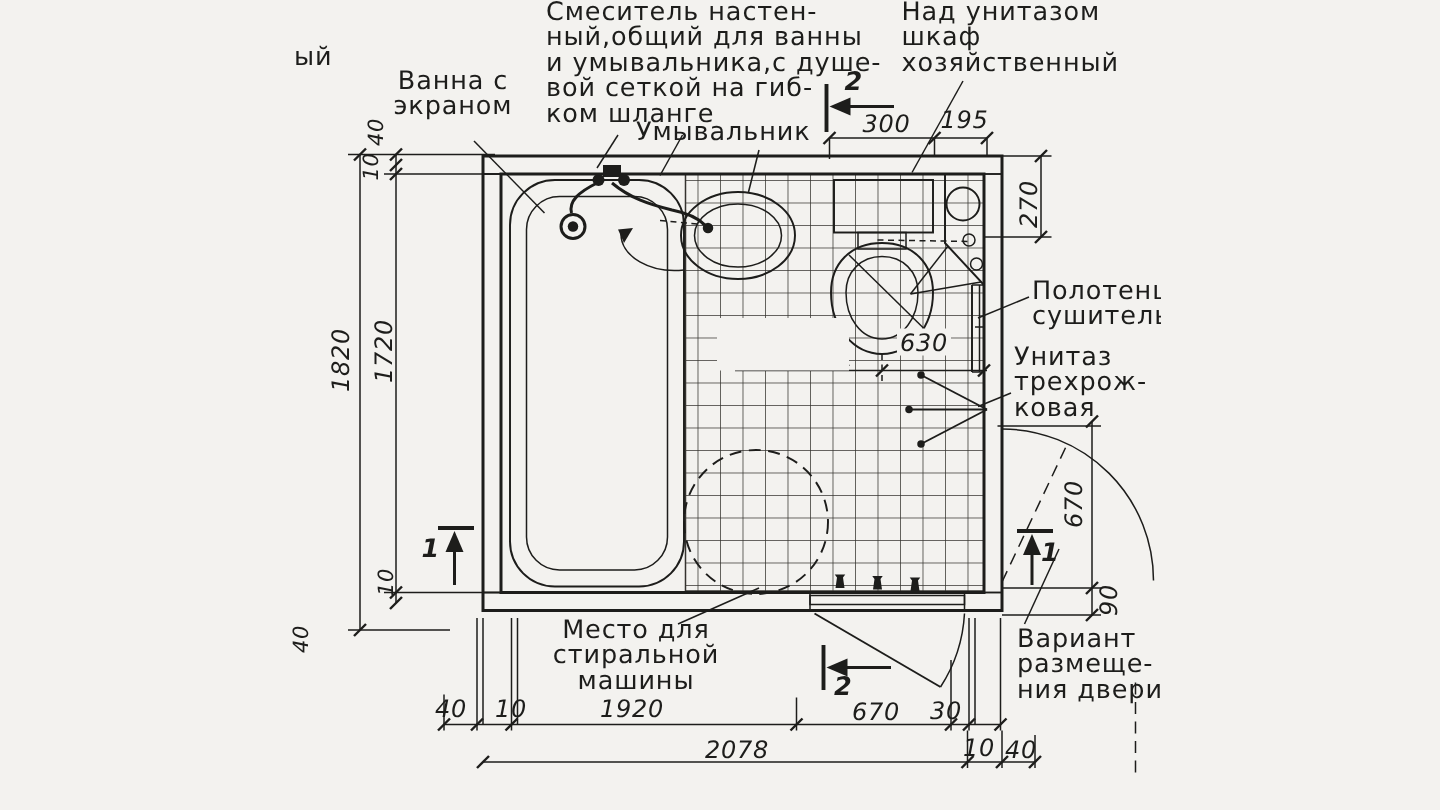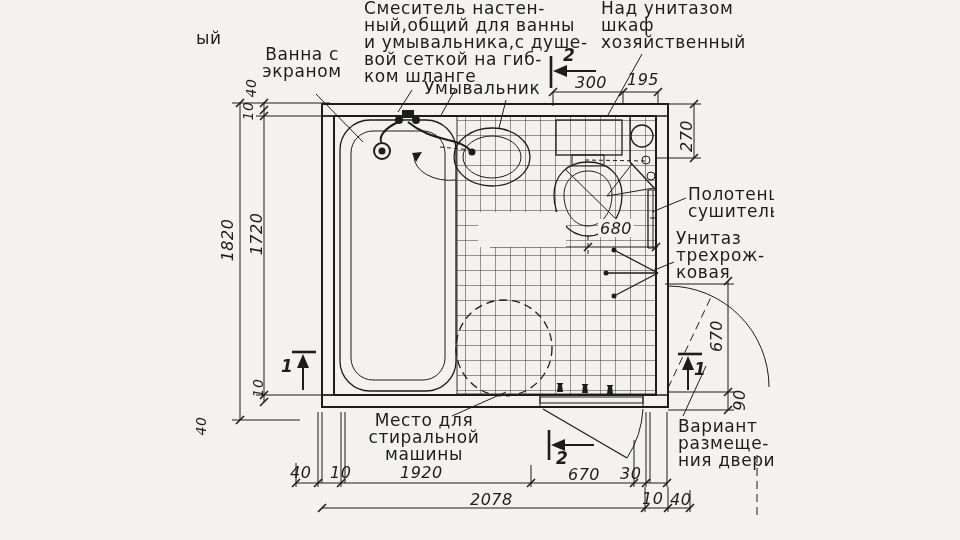--- a/index.html
+++ b/index.html
@@ -276,21 +276,21 @@
 <div class="dim rot" style="left:256px;top:234px">1720</div>
 <div class="dim rot" style="left:251px;top:88px;font-size:14px">40</div>
 <div class="dim rot" style="left:248px;top:111px;font-size:14px">10</div>
 <div class="dim rot" style="left:258px;top:388px;font-size:14px">10</div>
 <div class="dim rot" style="left:201px;top:426px;font-size:14px">40</div>
 <div class="dim" style="left:575px;top:73px">300</div>
 <div class="dim" style="left:627px;top:70px">195</div>
 <div class="dim rot" style="left:686px;top:136px">270</div>
 <div class="dim rot" style="left:716px;top:336px">670</div>
 <div class="dim rot" style="left:739px;top:400px">90</div>
-<div class="dim" style="left:600px;top:219px">680</div>
+<div class="dim" style="left:600px;top:219px">630</div>
 <div class="dim" style="left:290px;top:463px">40</div>
 <div class="dim" style="left:330px;top:463px">10</div>
 <div class="dim" style="left:400px;top:463px">1920</div>
 <div class="dim" style="left:568px;top:465px">670</div>
 <div class="dim" style="left:620px;top:464px">30</div>
 <div class="dim" style="left:470px;top:490px">2078</div>
 <div class="dim" style="left:642px;top:489px">10</div>
 <div class="dim" style="left:670px;top:490px">40</div>
 
 <div class="secnum" style="left:563px;top:45px">2</div>

